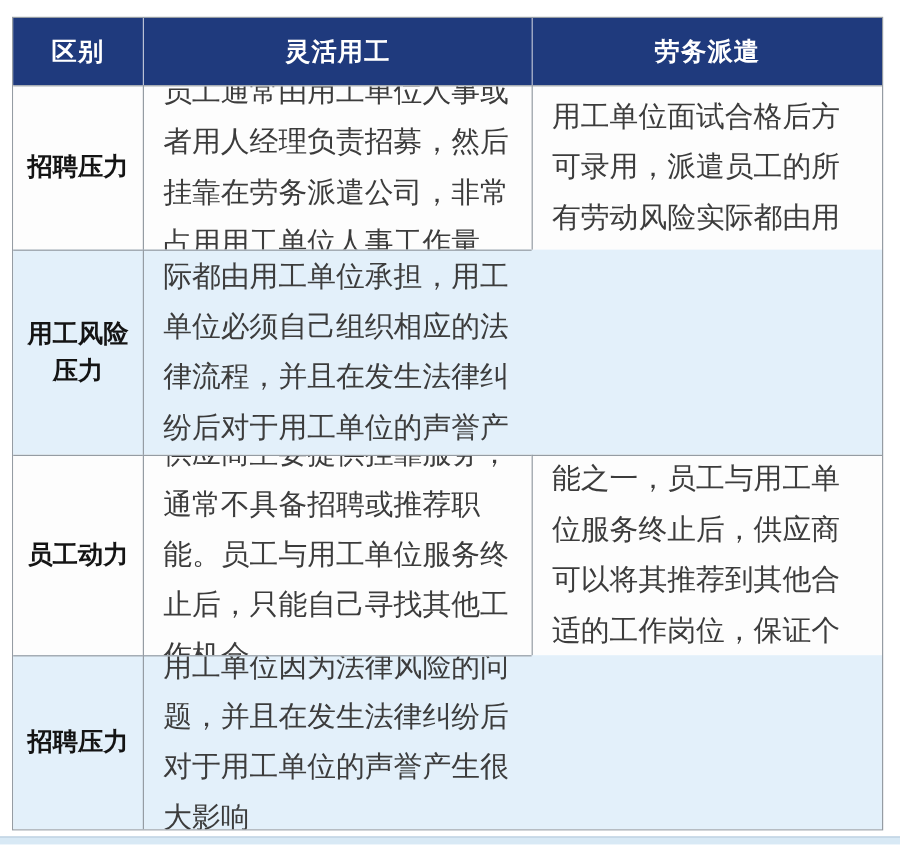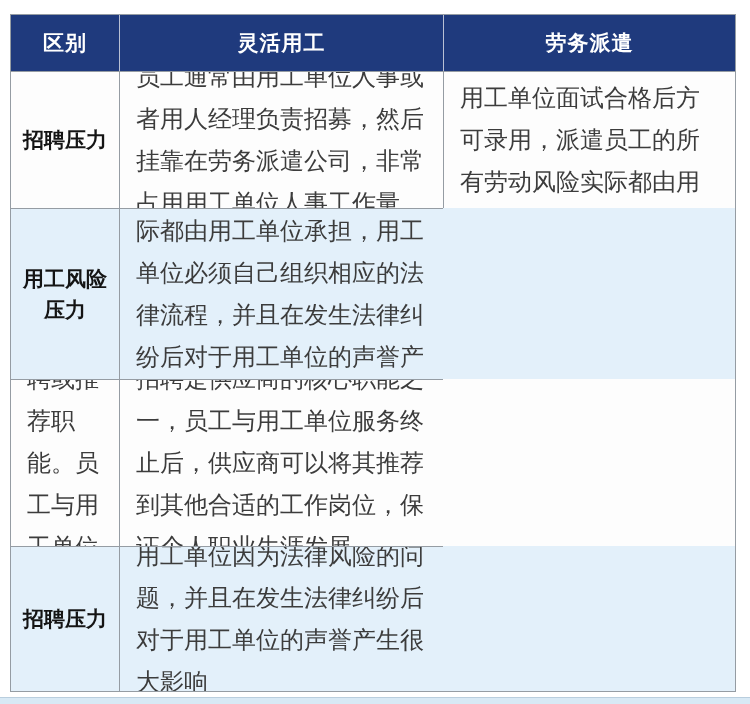--- a/index.html
+++ b/index.html
@@ -119,20 +119,21 @@
     </div>
 
     <div class="row trow r1 row-blue">
       <div class="cell label-cell">用工风险压力</div>
       <div class="cell content-cell">
         <span class="text">派遣员工的所有劳动风险实际都由用工单位承担，用工单位必须自己组织相应的法律流程，并且在发生法律纠纷后对于用工单位的声誉产生很大影响</span>
       </div>
     </div>
 
     <div class="row trow r2 row-white">
+      <div class="cell label-cell">员工动力</div>
       <div class="cell content-cell">
         <span class="text">供应商主要提供挂靠服务，通常不具备招聘或推荐职能。员工与用工单位服务终止后，只能自己寻找其他工作机会</span>
       </div>
       <div class="cell content-cell">
         <span class="text">招聘是供应商的核心职能之一，员工与用工单位服务终止后，供应商可以将其推荐到其他合适的工作岗位，保证个人职业生涯发展</span>
       </div>
     </div>
 
     <div class="row trow r3 row-blue">
       <div class="cell label-cell">招聘压力</div>

